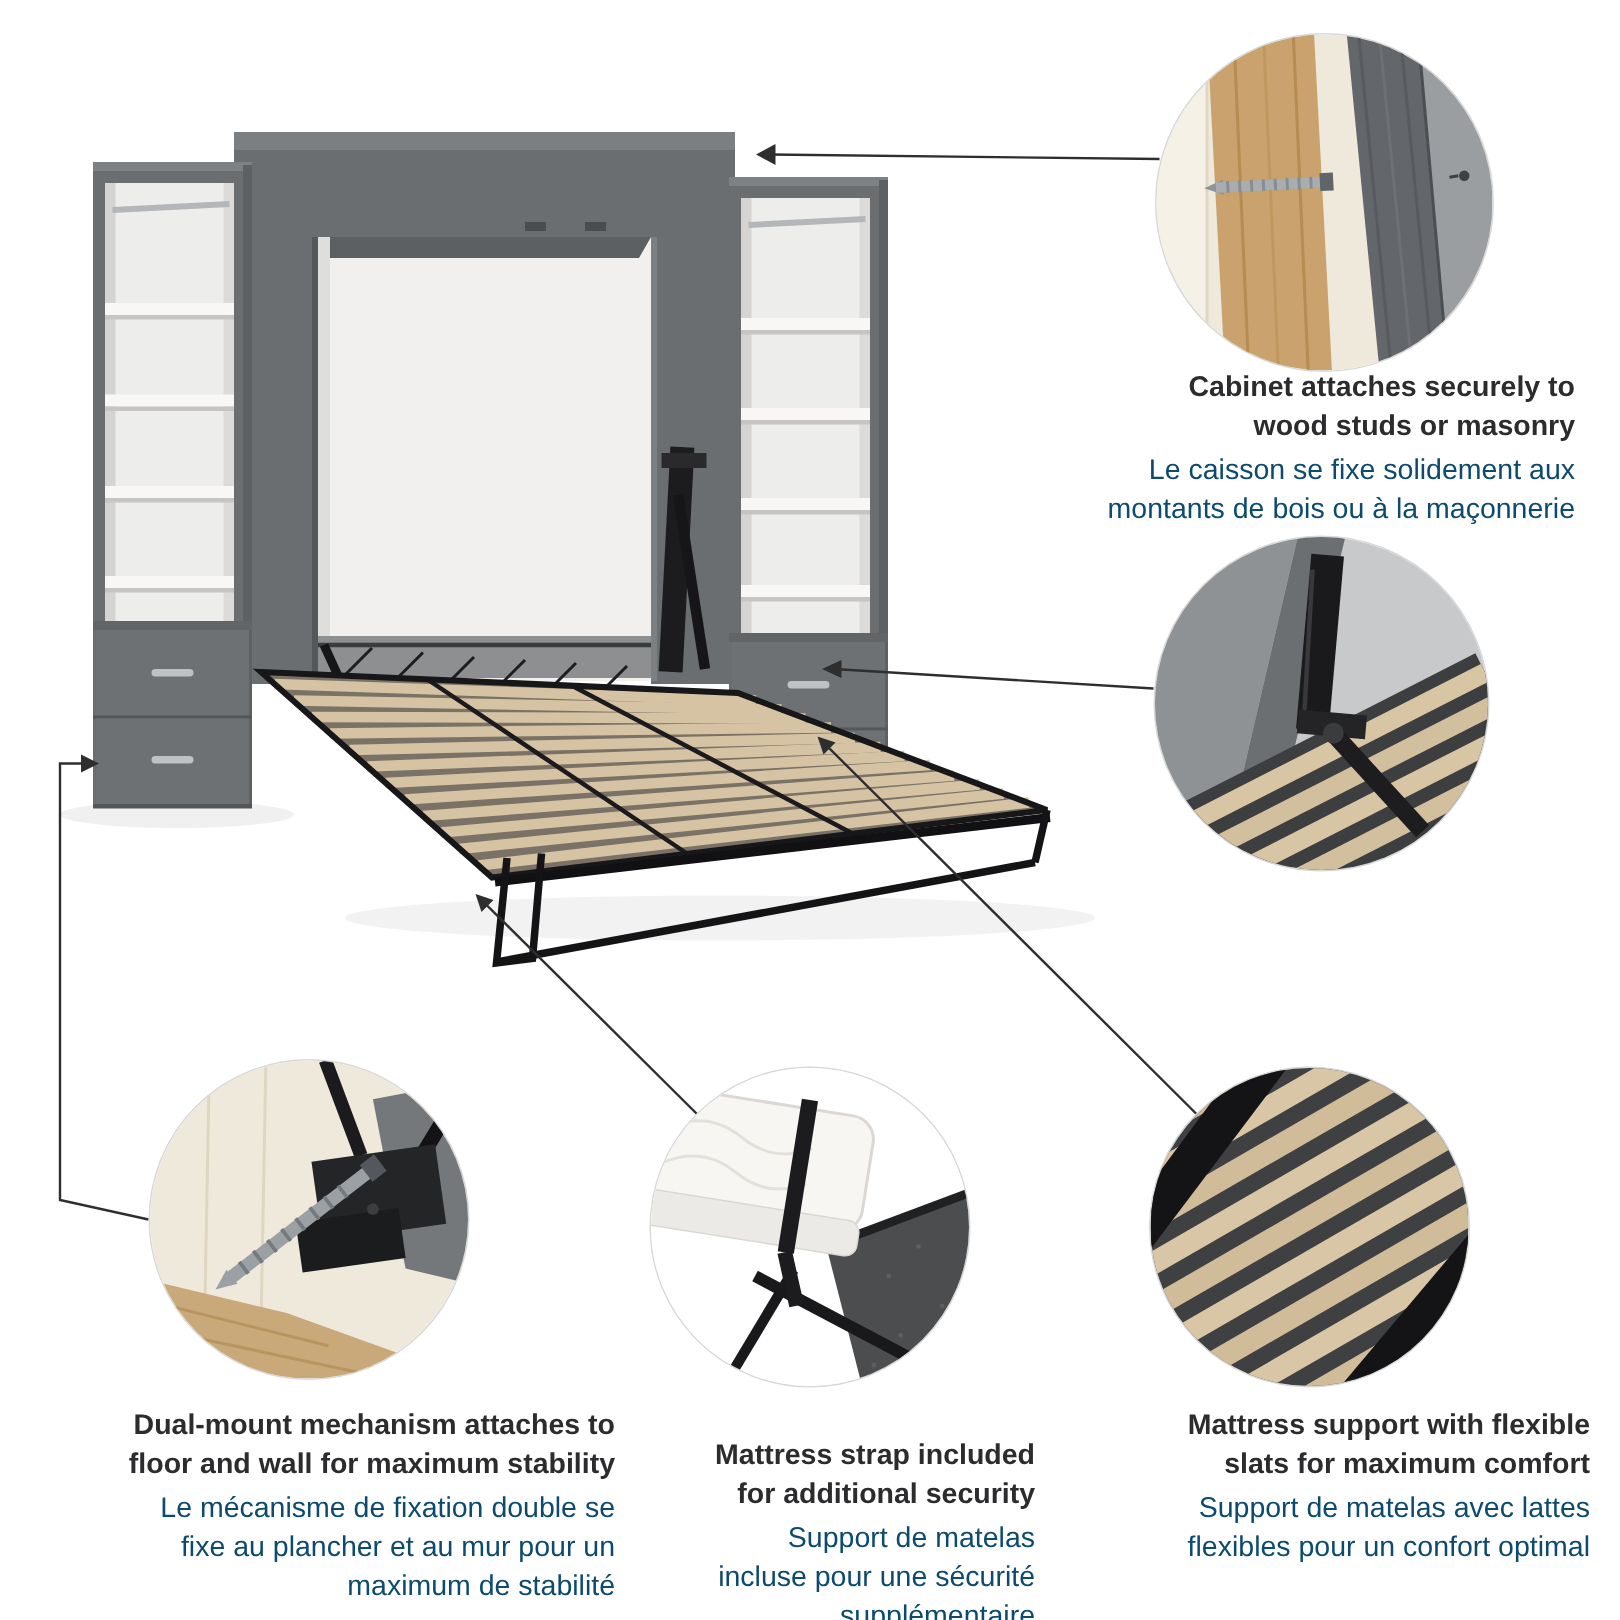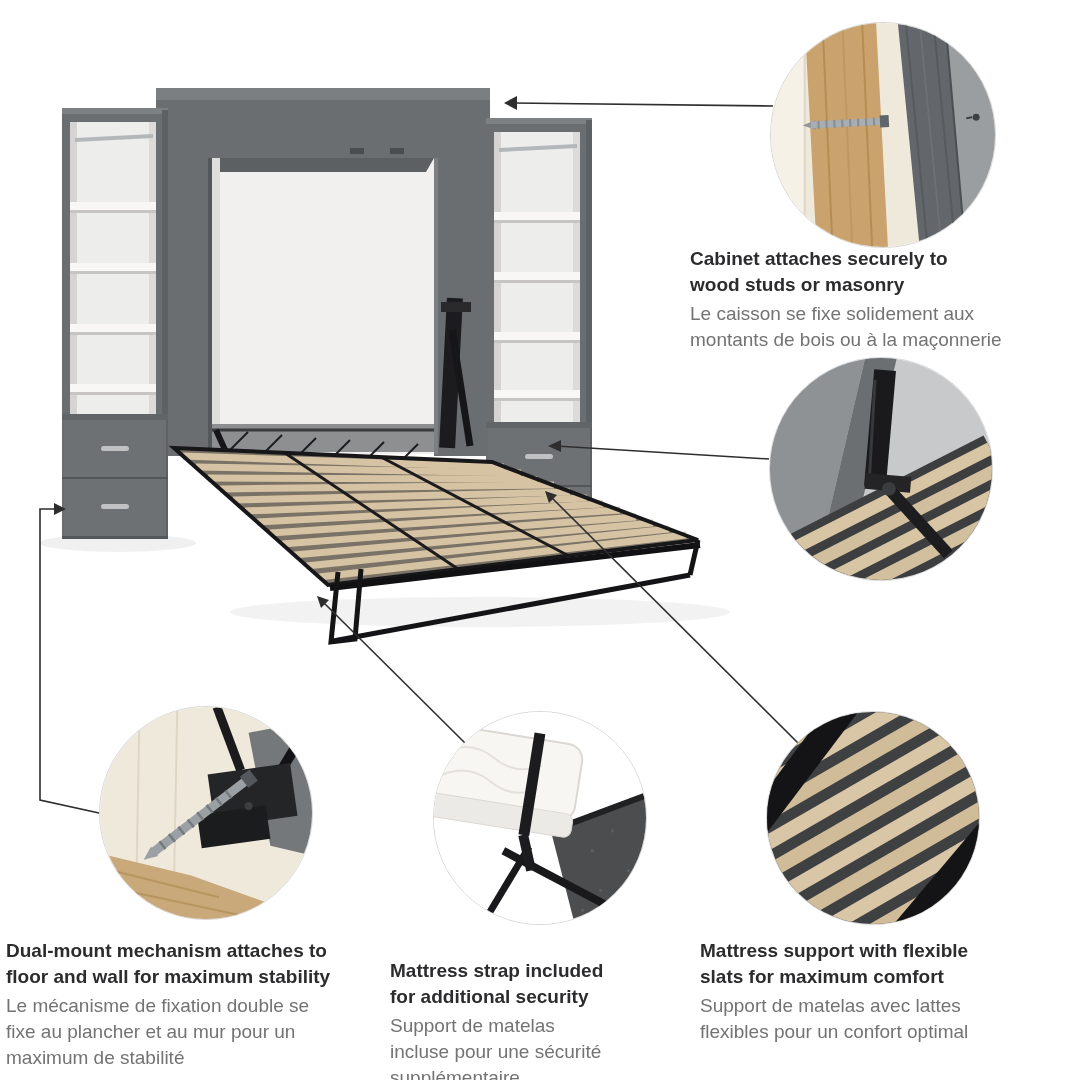--- a/index.html
+++ b/index.html
@@ -2,23 +2,23 @@
 <html><head>
 <meta charset="utf-8">
 <style>
   html,body{margin:0;padding:0;background:#ffffff;}
   .canvas{position:relative;width:1080px;height:1080px;background:#ffffff;
           font-family:"Liberation Sans",sans-serif;overflow:hidden;}
   .scene{position:absolute;left:0;top:0;width:1080px;height:1080px;}
   .circle{position:absolute;border-radius:50%;overflow:hidden;background:#fff;
           border:1px solid #d8d8d8;box-sizing:border-box;}
   .circle svg{display:block;width:100%;height:100%;}
-  .feature{position:absolute;text-align:left;}
+  .feature{position:absolute;text-align:right;}
   .feature .en{font-size:19px;line-height:26px;font-weight:700;color:#2c2c2e;white-space:pre-line;}
-  .feature .fr{font-size:19px;line-height:26px;font-weight:400;color:#737373;white-space:pre-line;margin-top:3px;}
+  .feature .fr{font-size:19px;line-height:26px;font-weight:400;color:#0c4a6e;white-space:pre-line;margin-top:3px;}
 </style>
 </head>
 <body>
 
 <div class="canvas">
 
   <svg class="scene" viewBox="0 0 1080 1080">
 
     <g>
       <ellipse cx="118" cy="543" rx="78" ry="9" fill="rgba(0,0,0,0.06)"></ellipse>
@@ -306,21 +306,21 @@
   </div>
 
   <div class="feature" style="left:690px;top:246px;width:360px">
     <div class="en">Cabinet attaches securely to
 wood studs or masonry</div>
     <div class="fr">Le caisson se fixe solidement aux
 montants de bois ou à la maçonnerie</div>
   </div>
 
 
-  <div class="feature" style="left:6px;top:938px;width:380px">
+  <div class="feature" style="left:30px;top:938px;width:380px">
     <div class="en">Dual-mount mechanism attaches to
 floor and wall for maximum stability</div>
     <div class="fr">Le mécanisme de fixation double se
 fixe au plancher et au mur pour un
 maximum de stabilité</div>
   </div>
 
   <div class="feature" style="left:390px;top:958px;width:300px">
     <div class="en">Mattress strap included
 for additional security</div>

